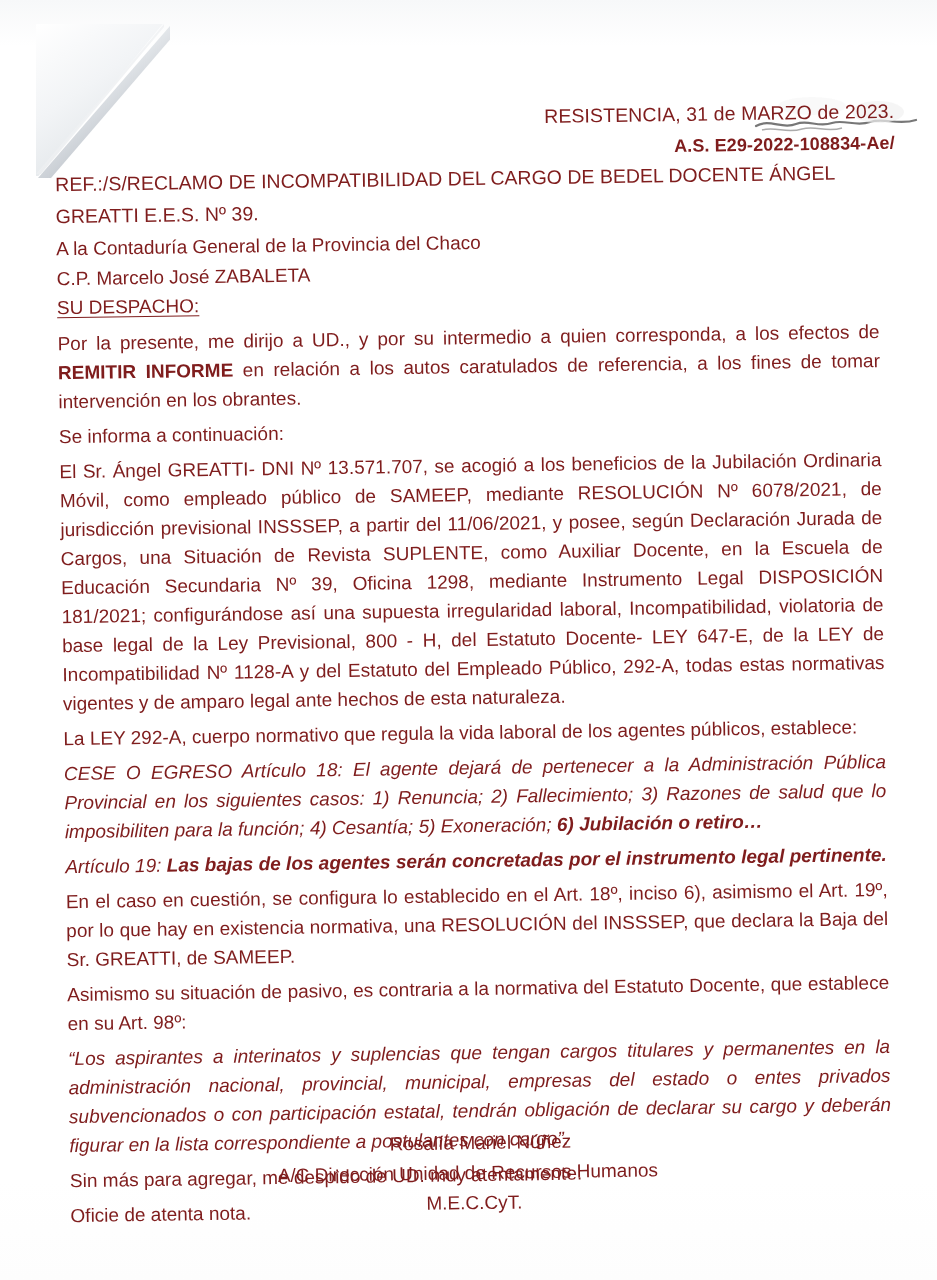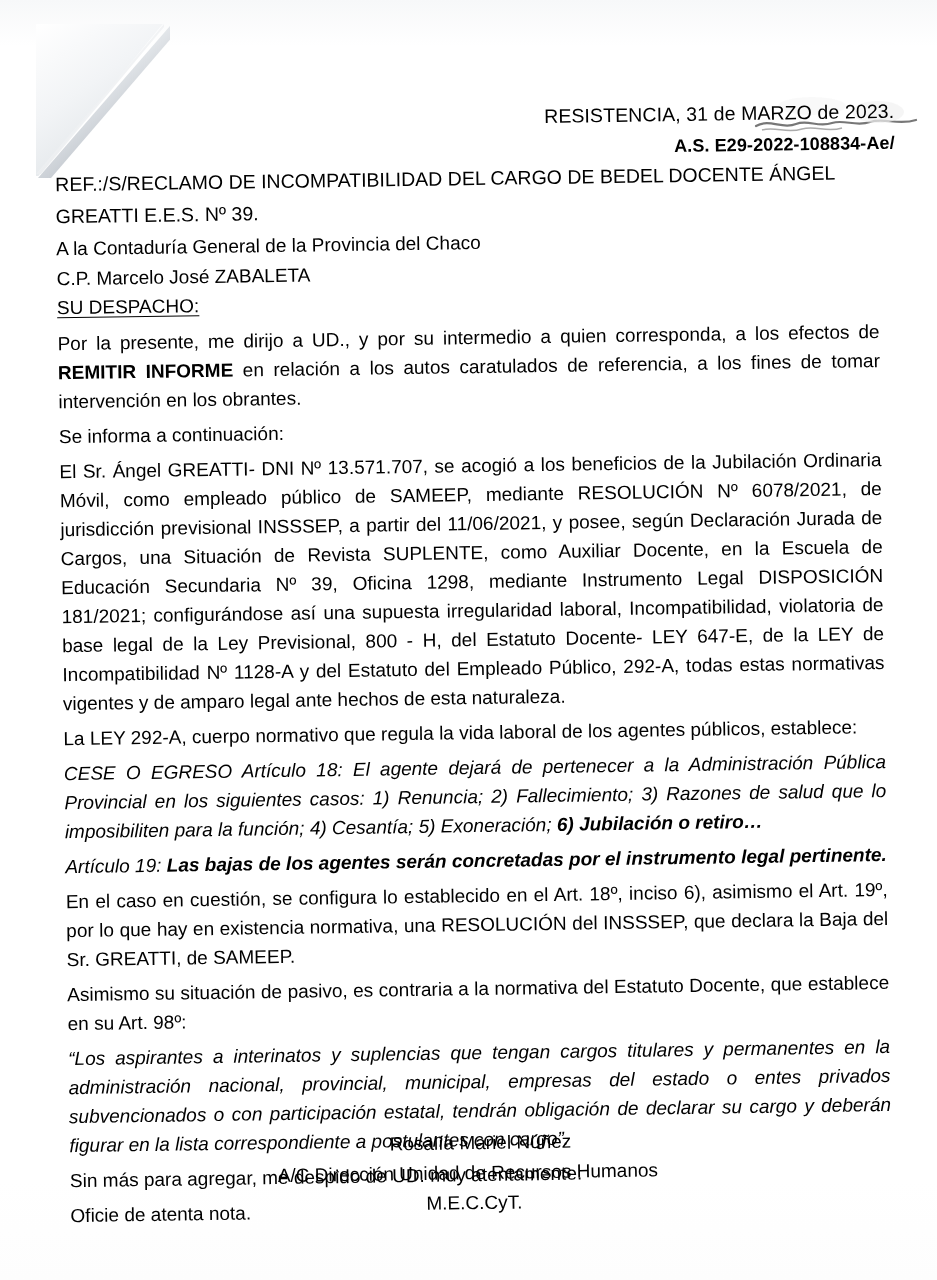--- a/index.html
+++ b/index.html
@@ -7,21 +7,21 @@
     padding: 0;
     background: #ffffff;
   }
   .page {
     position: relative;
     width: 937px;
     height: 1280px;
     background: #ffffff;
     overflow: hidden;
     font-family: "Liberation Sans", sans-serif;
-    color: #000000;
+    color: #7f1d1d;
   }
   
   .scan-tone {
     position: absolute;
     inset: 0;
     background:
       linear-gradient(180deg, #f7f8f9 0px, #ffffff 46px, #ffffff 1180px, #fdfdfd 1280px);
     pointer-events: none;
   }
   

